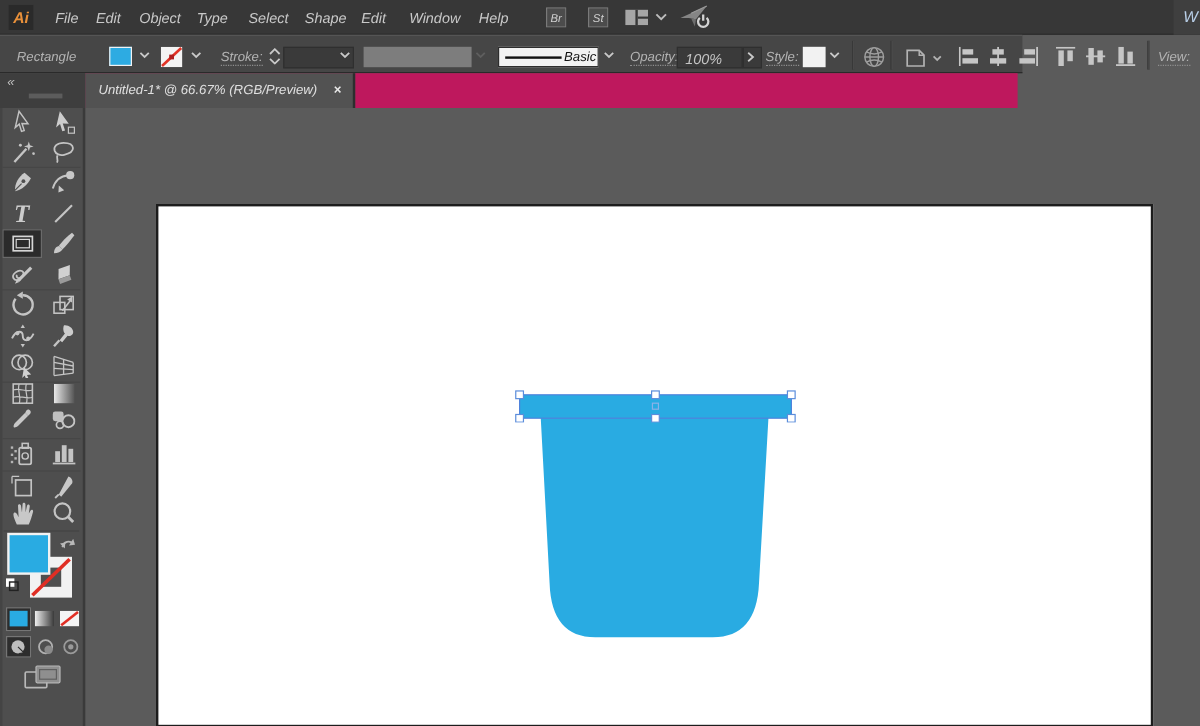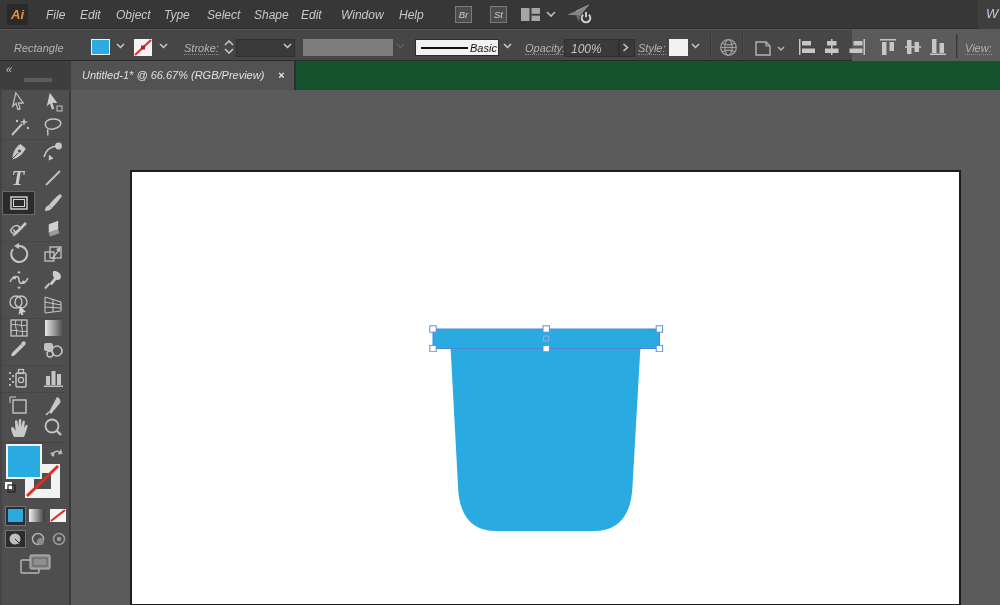--- a/index.html
+++ b/index.html
@@ -10,21 +10,21 @@
   #menubar{left:0;top:0;width:1000px;height:29px;background:#373737;border-bottom:1px solid #2c2c2c;box-sizing:border-box;}
   .menuitem{position:absolute;top:8px;font-size:12px;color:#c9c9c9;}
   
   #ctrlbar{left:0;top:29px;width:852px;height:32px;background:#464646;
     border-top:1px solid #555555;border-bottom:1px solid #2a2a2a;box-sizing:border-box;}
   .lbl{position:absolute;font-size:11px;color:#b3b3b3;}
   .dotted{border-bottom:1px dotted #8f8f8f;padding-bottom:0px;}
   .chev{position:absolute;width:9px;height:6px;}
   .vsep{position:absolute;top:4px;height:24px;width:1px;background:#383838;border-right:1px solid #4e4e4e;}
   
-  #tabbar{left:71px;top:61px;width:929px;height:29px;background:#14532d;}
+  #tabbar{left:71px;top:61px;width:777px;height:29px;background:#be185d;}
   #tab{position:absolute;left:0;top:0;width:223px;height:29px;background:#525252;
     border-right:2px solid #2e2e2e;}
   #tab span.t{position:absolute;left:11px;top:8px;font-size:11px;color:#e0e0e0;}
   #tab span.x{position:absolute;left:207px;top:8px;font-size:11px;color:#e8e8e8;font-weight:bold;}
   
   #toolhead{left:0;top:61px;width:71px;height:29px;background:#3e3e3e;}
   #toolbar{left:0;top:90px;width:69px;height:515px;background:#4e4e4e;
     border-right:2px solid #3a3a3a;}
   .tool{position:absolute;width:22px;height:22px;}
   

